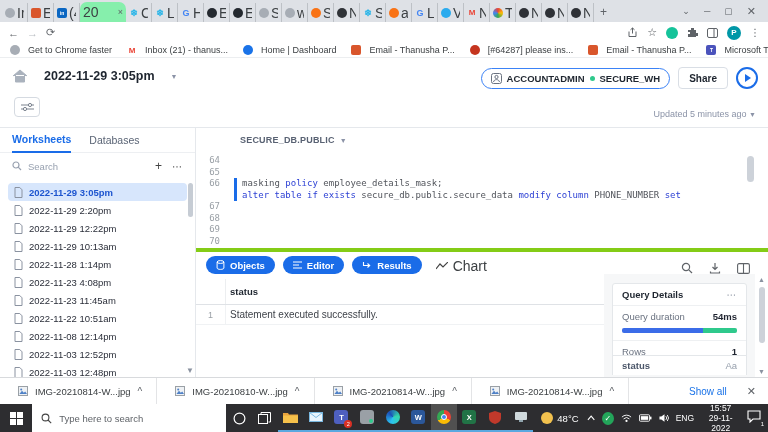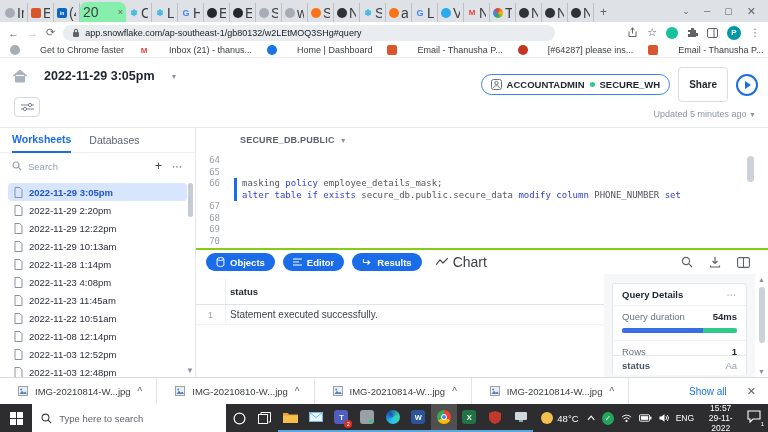--- a/index.html
+++ b/index.html
@@ -30,31 +30,31 @@
   #newtab-btn{font-size:12px;color:#5f6368;margin:0 6px 3px 6px}
   #win-controls{margin-left:auto;display:flex;align-items:center;gap:14px;padding:0 12px;height:22px;color:#5f6368;font-size:9px}
   #urlrow{position:absolute;left:0;top:22px;width:768px;height:21px;background:#fff;display:flex;align-items:center;padding:0 8px;gap:8px}
   .navic{color:#5f6368;font-size:11px}
   .navic.dis{color:#b8bcc1}
   #urlfield{flex:0 0 492px;height:16px;background:#e9edef;border-radius:8px;display:flex;align-items:center;gap:5px;padding:0 9px;font-size:9px;color:#202124}
   #url-right{margin-left:auto;display:flex;align-items:center;gap:9px}
   #avatar{width:14px;height:14px;border-radius:50%;background:#0097a7;color:#fff;font-size:8px;display:flex;align-items:center;justify-content:center;font-weight:bold}
   .greendot{width:12px;height:12px;border-radius:50%;background:#15c39a;display:inline-block}
   #bookmarks{position:absolute;left:0;top:43px;width:768px;height:15px;background:#fff;display:flex;align-items:center;gap:15px;padding:0 10px;border-bottom:1px solid #eceef0}
-  .bm{display:flex;align-items:center;gap:20px;font-size:9px;color:#3c4043;white-space:nowrap}
+  .bm{display:flex;align-items:center;gap:8px;font-size:9px;color:#3c4043;white-space:nowrap}
   
   #appheader{position:absolute;left:0;top:58px;width:768px;height:70px;background:#fff;border-bottom:1px solid #e5e8ec}
   #hdr-title{position:absolute;left:12px;top:11px;display:flex;align-items:center;gap:16px}
   #ws-title{font-size:12.5px;font-weight:bold;color:#1e252f}
   .caret{font-size:7px;color:#8b93a7}
   #filter-btn{position:absolute;left:14px;top:39px;width:26px;height:20px;border:1px solid #d5dae1;border-radius:4px;display:flex;align-items:center;justify-content:center}
   #hdr-right{position:absolute;right:10px;top:9px;display:flex;align-items:center;gap:8px}
   #ctx-pill{height:21px;border:1px solid #3b82f6;border-radius:11px;display:flex;align-items:center;gap:5px;padding:0 9px;font-size:9.5px;font-weight:bold;color:#1e252f}
   .gdot{width:5px;height:5px;border-radius:50%;background:#2fc98c}
-  #share-btn{height:35px;border:1px solid #d9dee5;border-radius:4px;padding:0 10px;display:flex;align-items:center;font-size:10px;font-weight:bold;color:#1e252f;background:#fff}
+  #share-btn{height:22px;border:1px solid #d9dee5;border-radius:4px;padding:0 10px;display:flex;align-items:center;font-size:10px;font-weight:bold;color:#1e252f;background:#fff}
   #run-btn{width:22px;height:22px;border-radius:50%;border:2px solid #1a6ce8;background:#fff;display:flex;align-items:center;justify-content:center}
   #run-btn .tri{width:0;height:0;border-left:6px solid #1a6ce8;border-top:4px solid transparent;border-bottom:4px solid transparent;margin-left:1px}
   #updated{position:absolute;right:12px;top:51px;font-size:9px;color:#8b93a7}
   
   #sidebar{position:absolute;left:0;top:128px;width:196px;bottom:55px;background:#fff;border-right:1px solid #e5e8ec}
   #sb-tabs{height:25px;display:flex;align-items:center;gap:18px;padding:0 12px;border-bottom:1px solid #edeff2}
   .sb-tab{font-size:10.5px;color:#5a6475;height:25px;display:flex;align-items:center}
   .sb-tab.on{color:#1a6ce8;font-weight:bold;border-bottom:2px solid #1a6ce8}
   #sb-search{height:26px;display:flex;align-items:center;gap:6px;padding:0 12px}
   #sb-search .ph{font-size:9.5px;color:#98a1b0}
@@ -71,21 +71,21 @@
   #ctxname{font-size:9px;font-weight:bold;color:#596273;letter-spacing:.2px}
   #editor{position:absolute;left:196px;top:152px;right:12px;height:96px;background:#fff}
   #gutter{position:absolute;left:0;top:3px;width:24px;text-align:right;font-family:"DejaVu Sans Mono",monospace;font-size:9px;color:#9aa0a6}
   .gut-line{height:11.5px;line-height:11.5px}
   #curline-bar{position:absolute;left:38px;top:26px;width:3px;height:23px;background:#1a6ce8}
   #code-rows{position:absolute;left:46px;top:26px;right:10px;font-family:"DejaVu Sans Mono",monospace;font-size:9px;color:#52555c}
   .code-row{height:11.5px;line-height:11.5px;white-space:pre}
   .kw{color:#2b3fd4}
   #ed-thumb{position:absolute;right:2px;top:4px;width:7px;height:26px;background:#cdd2d9;border-radius:4px}
   
-  #rtoolbar{position:absolute;left:196px;top:248px;right:0;height:26px;border-top:2px solid #84cc16;display:flex;align-items:center;gap:8px;padding-left:10px;background:#fff}
+  #rtoolbar{position:absolute;left:196px;top:248px;right:0;height:26px;border-top:4px solid #84cc16;display:flex;align-items:flex-end;gap:8px;padding-left:10px;background:#fff}
   .pill{height:18px;border-radius:9px;background:#1a6ce8;color:#fff;display:flex;align-items:center;gap:5px;padding:0 10px;font-size:9.5px;font-weight:bold}
   #chart-tab{display:flex;align-items:center;gap:5px;font-size:14px;color:#3c4043;margin-left:6px}
   #rt-icons{margin-left:auto;display:flex;gap:16px;margin-right:18px;align-items:center}
   
   #results{position:absolute;left:196px;top:274px;right:0;bottom:55px;background:#fff}
   #rtable{position:absolute;left:0;top:0;width:408px;bottom:0;background:#fff}
   #rt-head{display:flex;height:26px;align-items:center;border-bottom:1px solid #dfe2e6;margin-top:5px}
   #rt-head .numcol{width:30px;height:100%;border-right:1px solid #eceef0}
   #rt-head .hcell{padding-left:4px;font-size:9.5px;font-weight:bold;color:#1e252f}
   .rt-row{display:flex;height:20px;align-items:center;border-bottom:1px solid #f0f2f4}
@@ -234,27 +234,20 @@
     <span>─</span>
     <span>▢</span>
     <span style="font-size:11px">✕</span>
   </div>
 </div>
 
 <div id="urlrow">
   <span class="navic">←</span>
   <span class="navic dis">→</span>
   <span class="navic">⟳</span>
-  <div id="urlfield">
-    <svg width="8" height="10" viewBox="0 0 8 10">
-        <rect x="1" y="4" width="6" height="5" rx="1" fill="#5f6368"></rect>
-        <path d="M2.5 4V2.8a1.5 1.5 0 013 0V4" fill="none" stroke="#5f6368" stroke-width="1.1"></path>
-      </svg>
-    <span>app.snowflake.com/ap-southeast-1/gb80132/w2LEtMOQ3SHg#query</span>
-  </div>
   <div id="url-right">
     <svg width="11" height="11" viewBox="0 0 11 11">
         <path d="M2 4.5v5h7v-5" fill="none" stroke="#5f6368"></path>
         <path d="M5.5 6.5V1M3.5 2.8L5.5 1l2 1.8" fill="none" stroke="#5f6368"></path>
       </svg>
     <span style="color:#5f6368;font-size:11px">☆</span>
     <span class="greendot"></span>
     <svg width="11" height="11" viewBox="0 0 11 11">
         <path d="M4 1h3v2h2v3h2v3H9v1H1V7h2V5H1V3h3z" fill="#5f6368"></path>
       </svg>

